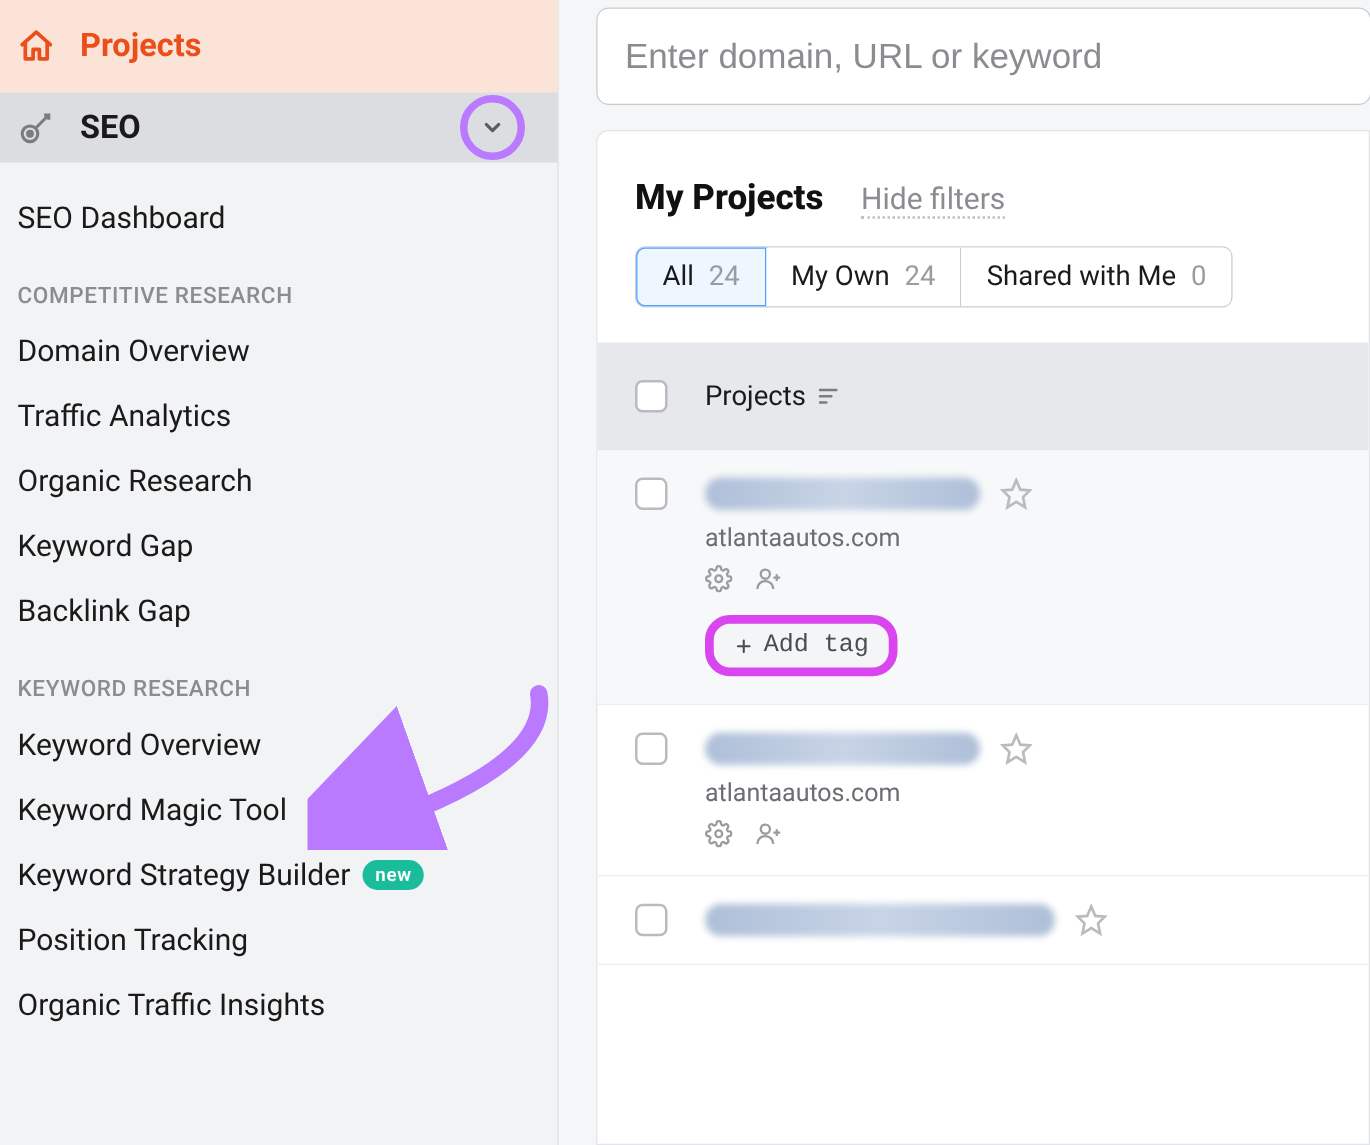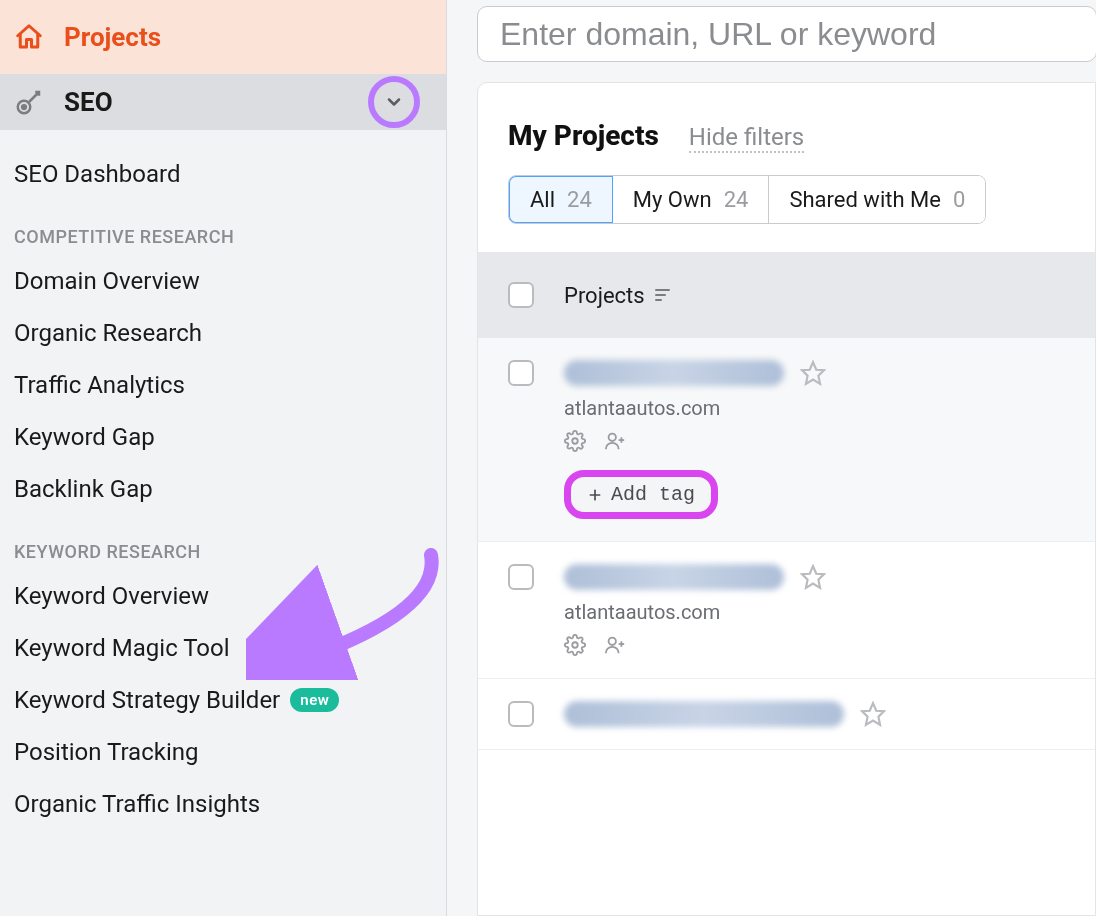--- a/index.html
+++ b/index.html
@@ -22,21 +22,21 @@
   .nav-item { font-size:24px; color:#1a1a1a; padding:12px 0; cursor:pointer; display:flex; align-items:center; gap:10px; }
   .section-label { font-size:18px; color:#8a8c90; letter-spacing:0.5px; padding:26px 0 8px 0; font-weight:500; }
   .badge-new { background:#1abc9c; color:#fff; font-size:15px; font-weight:600; padding:3px 10px; border-radius:14px; letter-spacing:0.5px; }
 
   
   .arrow-annot { position:absolute; left:246px; top:540px; width:200px; height:140px; pointer-events:none; }
 
   
   .main { flex:1; background:#f5f6f7; display:flex; flex-direction:column; position:relative; overflow:hidden;}
   .search-wrap { padding:6px 0 20px 30px; }
-  .search-input { width:620px; height:56px; border:1px solid #c9cbd0; border-radius:10px; font-size:32px; padding:0 22px; color:#333; background:#fff; }
+  .search-input { width:620px; height:78px; border:1px solid #c9cbd0; border-radius:10px; font-size:28px; padding:0 22px; color:#333; background:#fff; }
   .search-input::placeholder { color:#8a8c90; }
 
   .panel { background:#fff; border:1px solid #e2e4e8; border-radius:10px 0 0 0; margin-left:30px; padding:36px 0 0 0; flex:1; overflow:hidden; display:flex; flex-direction:column;}
   .panel-head { padding:0 30px; }
   .panel-head-row { display:flex; align-items:baseline; gap:30px; margin-bottom:22px; }
   .panel-title { font-size:28px; font-weight:800; color:#111; }
   .hide-filters { font-size:24px; color:#8a8c90; border-bottom:2px dotted #bfc1c5; cursor:pointer; }
 
   .seg { display:flex; border:1px solid #c9cbd0; border-radius:8px; overflow:hidden; width:fit-content; }
   .seg-item { padding:10px 20px; font-size:22px; color:#1a1a1a; background:#fff; border-right:1px solid #c9cbd0; cursor:pointer; display:flex; gap:12px; align-items:center; }
@@ -88,22 +88,22 @@
             <polyline points="6 9 12 15 18 9"></polyline>
           </svg>
       </span>
     </div>
 
     <div class="nav-list">
       <div class="nav-item">SEO Dashboard</div>
 
       <div class="section-label">COMPETITIVE RESEARCH</div>
       <div class="nav-item">Domain Overview</div>
+      <div class="nav-item">Traffic Analytics</div>
       <div class="nav-item">Organic Research</div>
-      <div class="nav-item">Traffic Analytics</div>
       <div class="nav-item">Keyword Gap</div>
       <div class="nav-item">Backlink Gap</div>
 
       <div class="section-label">KEYWORD RESEARCH</div>
       <div class="nav-item">Keyword Overview</div>
       <div class="nav-item">Keyword Magic Tool</div>
       <div class="nav-item">
         <span>Keyword Strategy Builder</span>
         <span class="badge-new">new</span>
       </div>

